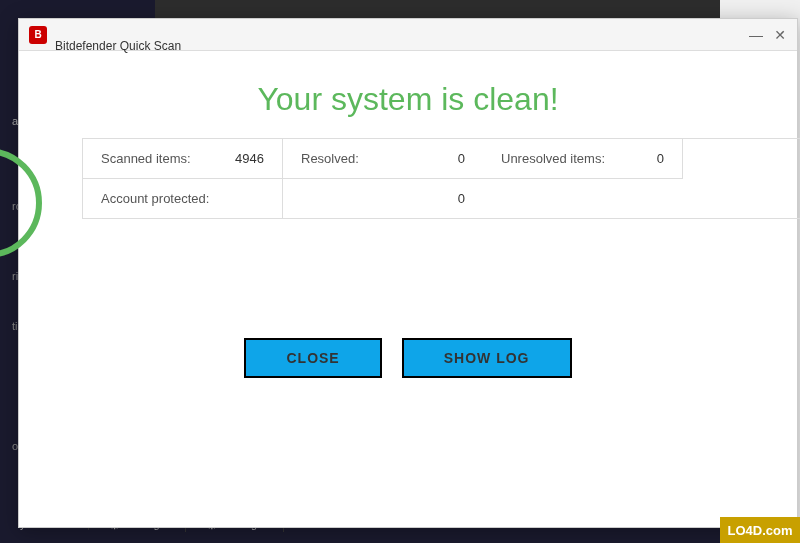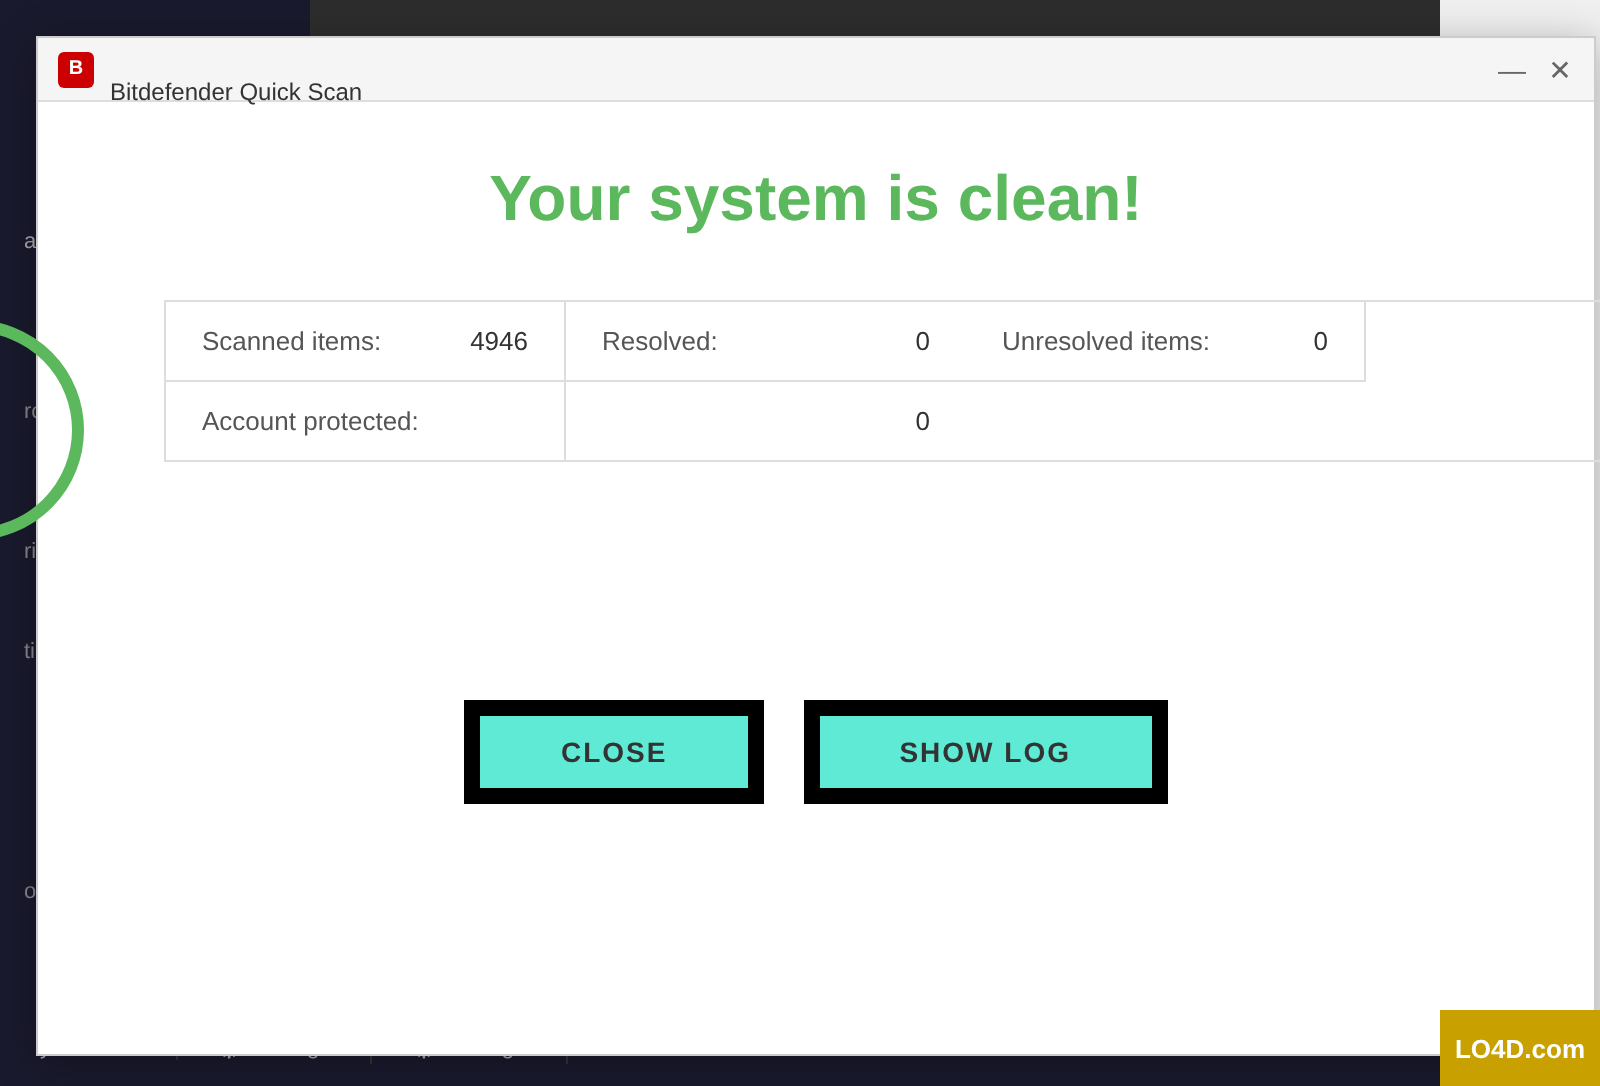--- a/index.html
+++ b/index.html
@@ -61,21 +61,21 @@
       font-size: 11px;
       border-right: 1px solid #333;
     }
 
     
     .watermark {
       position: absolute;
       bottom: 0;
       right: 0;
       width: 80px;
-      height: 38px;
+      height: 26px;
       background: #c8a000;
       display: flex;
       align-items: center;
       justify-content: center;
       z-index: 10;
     }
 
     .watermark-text {
       color: white;
       font-size: 13px;
@@ -154,22 +154,22 @@
     .dialog-body {
       padding: 30px 40px;
       display: flex;
       flex-direction: column;
       align-items: center;
     }
 
     .headline {
       color: #5cb85c;
       font-size: 32px;
-      font-weight: 700;
-      margin-bottom: 32px;
+      font-weight: 400;
+      margin-bottom: 20px;
       text-align: left;
     }
 
     
     .content-area {
       display: flex;
       align-items: flex-start;
       gap: 40px;
       width: 100%;
       justify-content: center;
@@ -255,22 +255,22 @@
     
     .buttons-area {
       display: flex;
       gap: 20px;
       margin-top: 80px;
       justify-content: center;
     }
 
     .btn {
       padding: 10px 40px;
-      border: 8px solid #000000;
-      background: #5eead4;
+      border: 2px solid #000000;
+      background: #0ea5e9;
       font-size: 14px;
       font-weight: 600;
       letter-spacing: 1px;
       cursor: pointer;
       color: #333;
       min-width: 130px;
     }
   </style>
 </head>
 <body>

